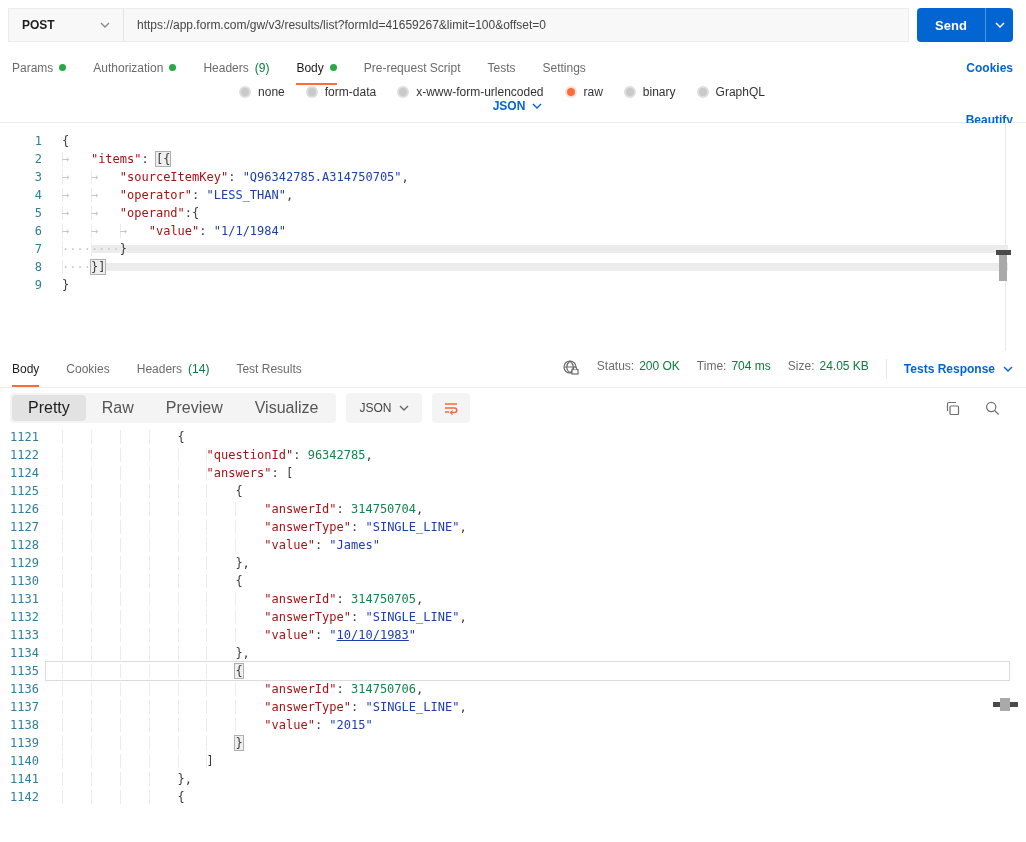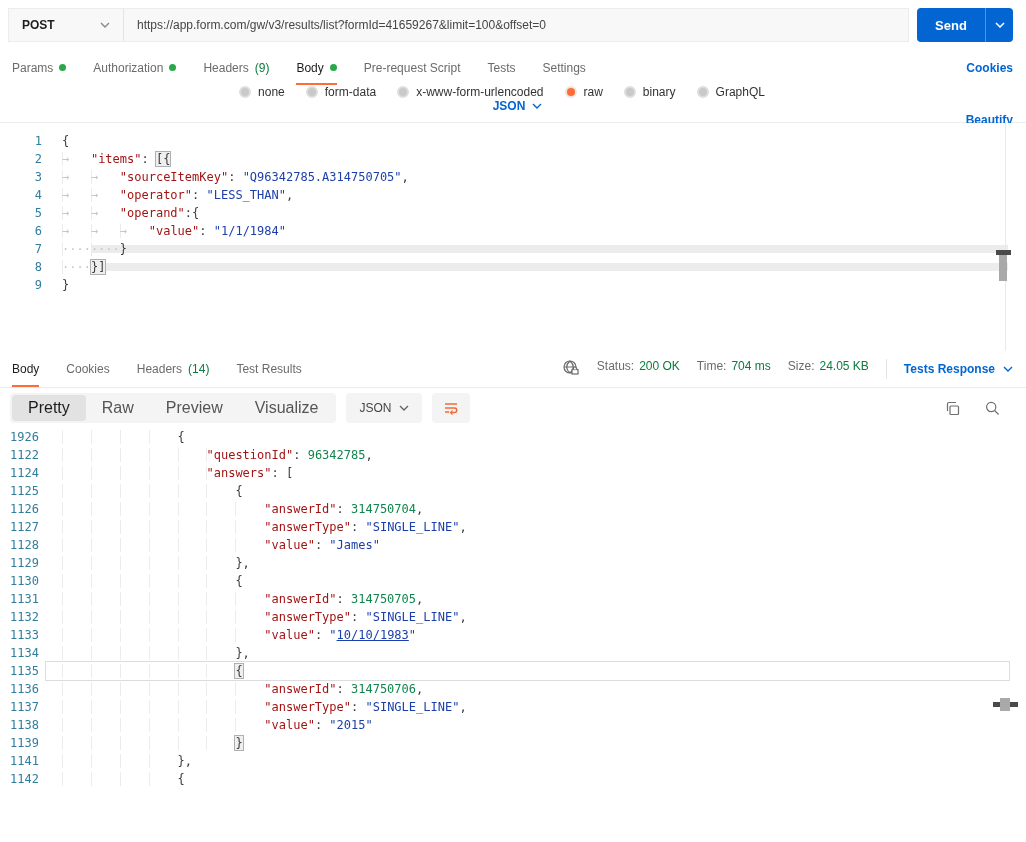--- a/index.html
+++ b/index.html
@@ -290,21 +290,21 @@
       <circle cx="7.2" cy="7" r="4.6"></circle>
         <path d="M10.6 10.5l4 4"></path>
     </svg>
   </div>
 </div>
 
 <div id="resp-editor" class="editor">
   <div class="scroll-mark-dark" style="right:8px;top:274px;width:25px;height:5px;"></div>
   <div class="scroll-mark-gray" style="right:16px;top:270px;width:10px;height:13px;"></div>
     <div class="cl-row">
-      <span class="cl-gut">1926</span>
+      <span class="cl-gut">1121</span>
       <span class="cl-code"><span class="sw">                </span><span class="sp">{</span></span>
     </div>
     <div class="cl-row">
       <span class="cl-gut">1122</span>
       <span class="cl-code"><span class="sw">                    </span><span class="sk">"questionId"</span><span class="sp">: </span><span class="sn">96342785</span><span class="sp">,</span></span>
     </div>
     <div class="cl-row">
       <span class="cl-gut">1124</span>
       <span class="cl-code"><span class="sw">                    </span><span class="sk">"answers"</span><span class="sp">: [</span></span>
     </div>
@@ -362,20 +362,24 @@
     </div>
     <div class="cl-row">
       <span class="cl-gut">1138</span>
       <span class="cl-code"><span class="sw">                            </span><span class="sk">"value"</span><span class="sp">: </span><span class="ss">"2015"</span></span>
     </div>
     <div class="cl-row">
       <span class="cl-gut">1139</span>
       <span class="cl-code"><span class="sw">                        </span><span class="shl">}</span></span>
     </div>
     <div class="cl-row">
+      <span class="cl-gut">1140</span>
+      <span class="cl-code"><span class="sw">                    </span><span class="sp">]</span></span>
+    </div>
+    <div class="cl-row">
       <span class="cl-gut">1141</span>
       <span class="cl-code"><span class="sw">                </span><span class="sp">},</span></span>
     </div>
     <div class="cl-row">
       <span class="cl-gut">1142</span>
       <span class="cl-code"><span class="sw">                </span><span class="sp">{</span></span>
     </div>
   </div>
 
 </body></html>

